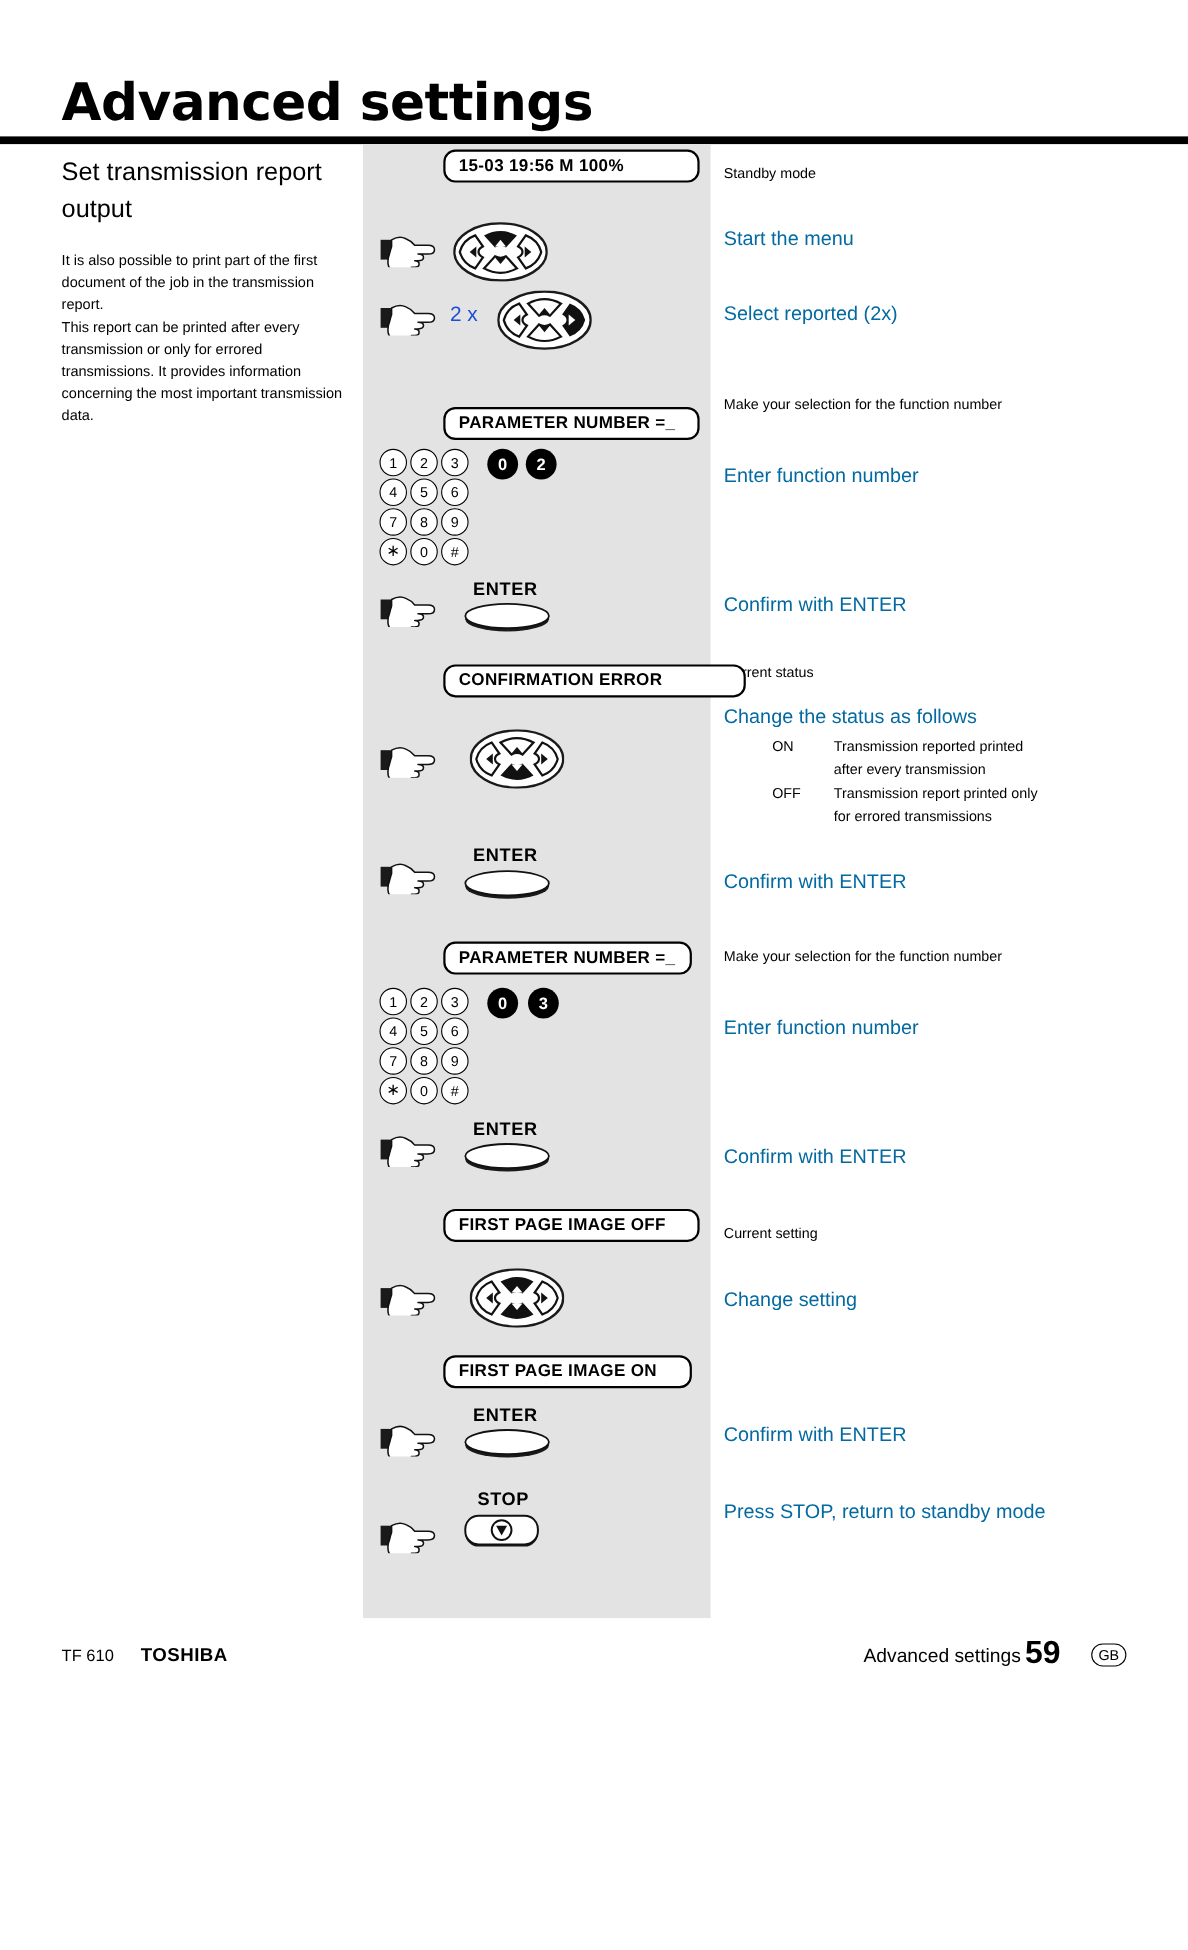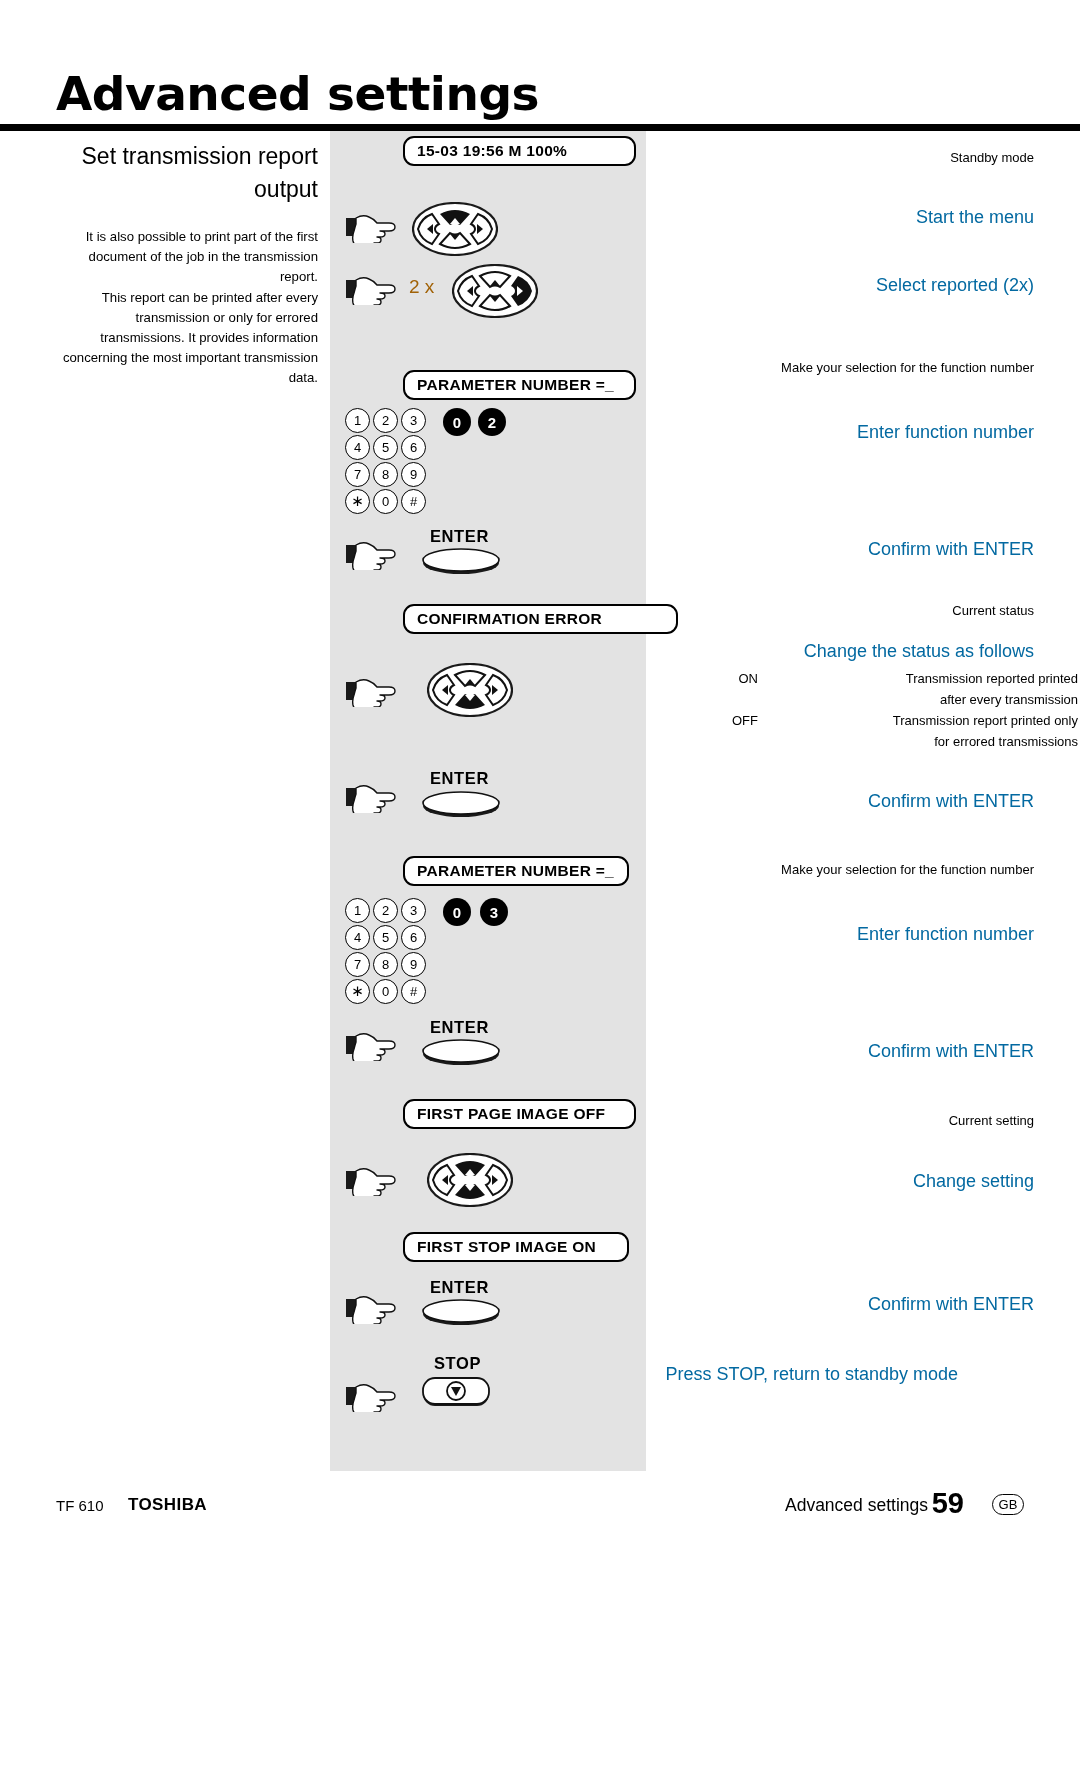--- a/index.html
+++ b/index.html
@@ -9,21 +9,20 @@
     height: 1773px;
     background: #ffffff;
     font-family: "Liberation Sans", sans-serif;
     position: relative;
     overflow: hidden;
   }
 
   .page {
     position: absolute;
     inset: 0;
-    text-align: right;
   }
 
   
   .page-title {
     position: absolute;
     left: 56px;
     top: 66px;
     font-size: 47px;
     font-weight: 600;
     letter-spacing: -0.5px;
@@ -117,21 +116,21 @@
   .navpad {
     position: absolute;
     width: 86px;
     height: 54px;
   }
   .navpad svg { width: 100%; height: 100%; display: block; }
 
   .times-label {
     position: absolute;
     font-size: 19px;
-    color: #a16207;
+    color: #1d4ed8;
     font-family: "Liberation Sans", sans-serif;
   }
 
   
   .keypad { position: absolute; }
   .keypad-grid {
     display: grid;
     grid-template-columns: repeat(3, 27px);
     grid-auto-rows: 27px;
     gap: 0px 1px;
@@ -458,21 +457,21 @@
       <path d="M28 42 q15 8 30 0 l-10 -11 q-5 3 -10 0 z" fill="#111"></path>
       <path d="M6 27 q3 -11 14 -15 l7 10 q-4 2 -4 5 q0 3 4 5 l-7 10 q-11 -4 -14 -15 z" fill="#fff" stroke="#111" stroke-width="2"></path>
       <path d="M80 27 q-3 -11 -14 -15 l-7 10 q4 2 4 5 q0 3 -4 5 l7 10 q11 -4 14 -15 z" fill="#fff" stroke="#111" stroke-width="2"></path>
       <polygon points="43,16 48,22 38,22" fill="#fff"></polygon>
       <polygon points="43,38 48,32 38,32" fill="#fff"></polygon>
       <polygon points="15,27 21,22 21,32" fill="#111"></polygon>
       <polygon points="71,27 65,22 65,32" fill="#111"></polygon>
     </svg>
   </div>
 
-  <div class="lcd" style="left:403px; top:1232px; width:226px; height:30px;">FIRST STOP IMAGE ON</div>
+  <div class="lcd" style="left:403px; top:1232px; width:226px; height:30px;">FIRST PAGE IMAGE ON</div>
 
   <div class="btn-label" style="left:430px; top:1278px;">ENTER</div>
   <div class="hand" style="left:345px; top:1290px;">
     <svg viewBox="0 0 54 34">
       <rect x="1" y="9" width="10" height="18" fill="#1a1a1a"></rect>
       <path d="M11 9 q7 -4 13 -1 q5 2 8 6 l12 0 q6 0 6 4 q0 4 -6 4 l-9 0 q5 0 5 3 q0 3 -5 3 l-3 0 q4 0 4 3 q0 3 -4 3 l-3 0 q3 0 3 2.5 q0 2.5 -4 2.5 l-9 0 q-9 0 -11 -7 q-1 -5 1 -10 q1 -4 2 -7 z" fill="#fff" stroke="#111" stroke-width="1.4" stroke-linejoin="round"></path>
     </svg>
   </div>
   <div class="oval-btn" style="left:421px; top:1297px;">
     <svg viewBox="0 0 80 30">

